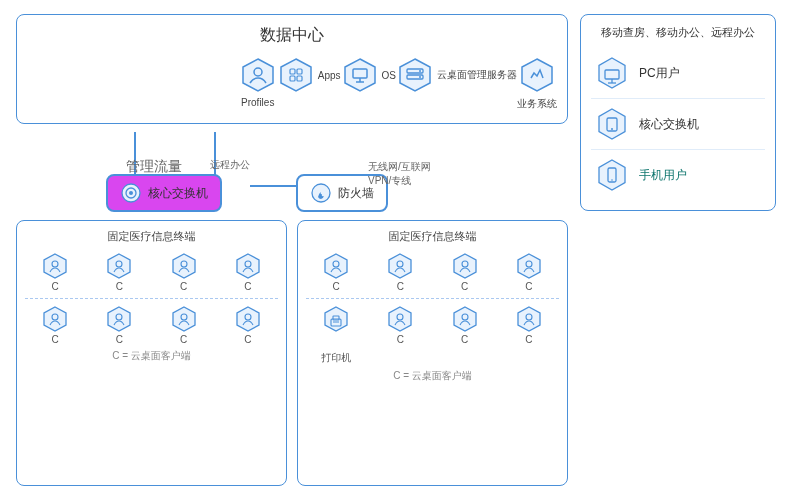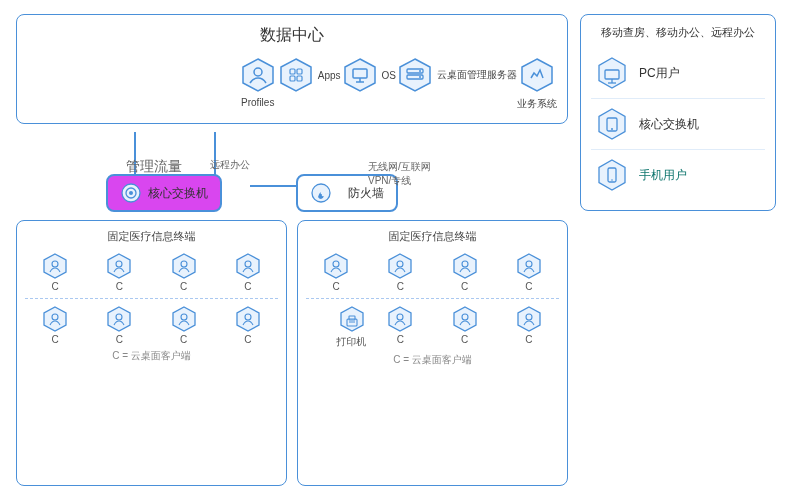--- a/index.html
+++ b/index.html
@@ -91,21 +91,21 @@
         <svg width="22" height="22" viewBox="0 0 22 22">
           <circle cx="11" cy="11" r="9" fill="#e8f2fd" stroke="#4a90d9" stroke-width="1.3"></circle>
           <circle cx="11" cy="11" r="5" fill="none" stroke="#4a90d9" stroke-width="1.3"></circle>
           <circle cx="11" cy="11" r="2" fill="#4a90d9"></circle>
         </svg>
         <span>核心交换机</span>
       </div>
 
       <div style="position:absolute; left:234px; top:53px; width:50px; height:2px; background:#4a90d9;"></div>
 
-      <div style="position:absolute; left:280px; top:42px; border:2px solid #4a90d9; border-radius:8px; background:#fff; display:flex;align-items:center;gap:16px;padding:6px 12px;font-size:12px;font-weight:500;color:#333;white-space:nowrap;">
+      <div style="position:absolute; left:280px; top:42px; border:2px solid #4a90d9; border-radius:8px; background:#fff; display:flex;align-items:center;gap:6px;padding:6px 12px;font-size:12px;font-weight:500;color:#333;white-space:nowrap;">
         <svg width="22" height="22" viewBox="0 0 22 22">
           <circle cx="11" cy="11" r="9" fill="#e8f2fd" stroke="#4a90d9" stroke-width="1.3"></circle>
           <path d="M8 15 Q9 11 11 10 Q10 13 12 12 Q11 15 14 14 Q13 17 11 17 Q9 17 8 15Z" fill="#4a90d9"></path>
         </svg>
         <span>防火墙</span>
       </div>
 
       <div style="position:absolute; left:110px; top:26px; display:flex; gap:28px;">
         <span style="font-size:14px;color:#666;">管理流量</span>
         <span style="font-size:10px;color:#666;">远程办公</span>
@@ -231,21 +231,21 @@
                 <path d="M9 20 Q11 16 14 16 Q17 16 19 20" fill="none" stroke="#4a90d9" stroke-width="1.1"></path>
               </svg>
             <span style="font-size:10px;color:#555;">C</span>
           </div>
         </div>
 
         <div style="border-top:1.5px dashed #aac8f0; margin:2px 0 6px;"></div>
 
         <div style="display:grid; grid-template-columns:repeat(4,1fr); gap:4px; margin-bottom:4px;">
 
-          <div style="display:flex;flex-direction:column;align-items:flex-end;gap:2px;">
+          <div style="display:flex;flex-direction:column;align-items:center;gap:18px;">
             <svg width="28" height="28" viewBox="0 0 28 28">
                 <polygon points="14,2 25,8 25,20 14,26 3,20 3,8" fill="#e8f2fd" stroke="#4a90d9" stroke-width="1.3"></polygon>
               <rect x="9" y="14" width="10" height="7" rx="1" fill="none" stroke="#4a90d9" stroke-width="1.1"></rect>
               <rect x="11" y="11" width="6" height="4" rx="0.5" fill="none" stroke="#4a90d9" stroke-width="1.1"></rect>
               <line x1="11" y1="17" x2="17" y2="17" stroke="#4a90d9" stroke-width="1"></line>
             </svg>
             <span style="font-size:10px;color:#555;">打印机</span>
           </div>
           <div style="display:flex;flex-direction:column;align-items:center;gap:1px;">
             <svg width="28" height="28" viewBox="0 0 28 28">

